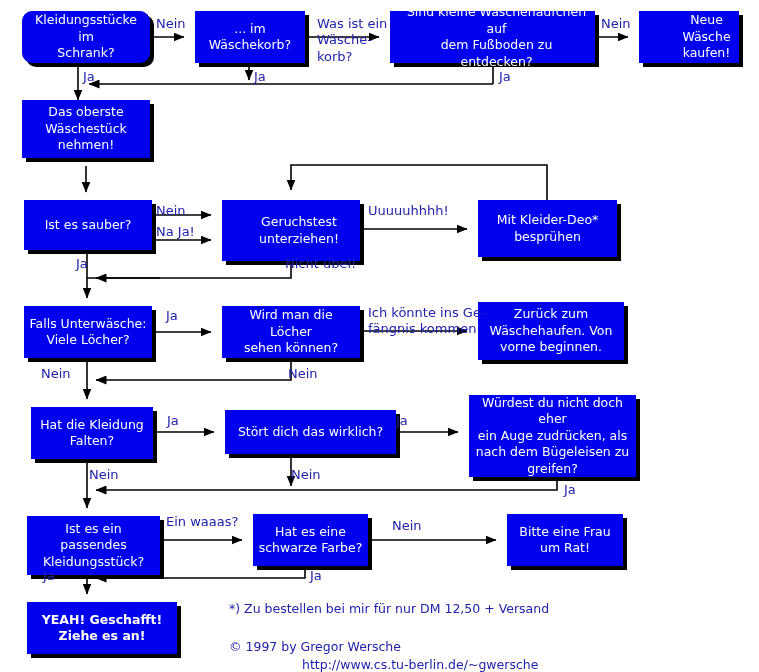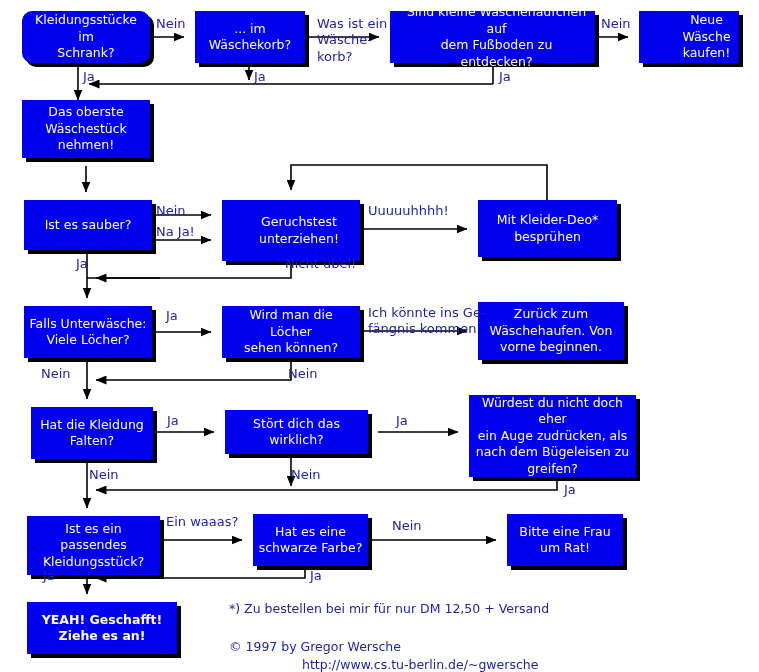--- a/index.html
+++ b/index.html
@@ -153,21 +153,21 @@
       </div>
       <div class="node" style="left: 222px; top: 306px; width: 138px; height: 52px;">
         <span>Wird man die Löcher<br>sehen können?</span>
       </div>
       <div class="node" style="left: 478px; top: 302px; width: 146px; height: 58px;">
         <span>Zurück zum<br>Wäschehaufen. Von<br>vorne beginnen.</span>
       </div>
       <div class="node" style="left: 31px; top: 407px; width: 122px; height: 52px;">
         <span>Hat die Kleidung<br>Falten?</span>
       </div>
-      <div class="node" style="left: 225px; top: 410px; width: 143px; height: 44px;">
+      <div class="node" style="left: 225px; top: 410px; width: 171px; height: 44px;">
         <span>Stört dich das wirklich?</span>
       </div>
       <div class="node" style="left: 469px; top: 395px; width: 167px; height: 82px;">
         <span>Würdest du nicht doch eher<br>ein Auge zudrücken, als<br>nach dem Bügeleisen zu<br>greifen?</span>
       </div>
       <div class="node" style="left: 27px; top: 516px; width: 133px; height: 59px;">
         <span>Ist es ein passendes<br>Kleidungsstück?</span>
       </div>
       <div class="node" style="left: 253px; top: 514px; width: 115px; height: 52px;">
         <span>Hat es eine<br>schwarze Farbe?</span>

